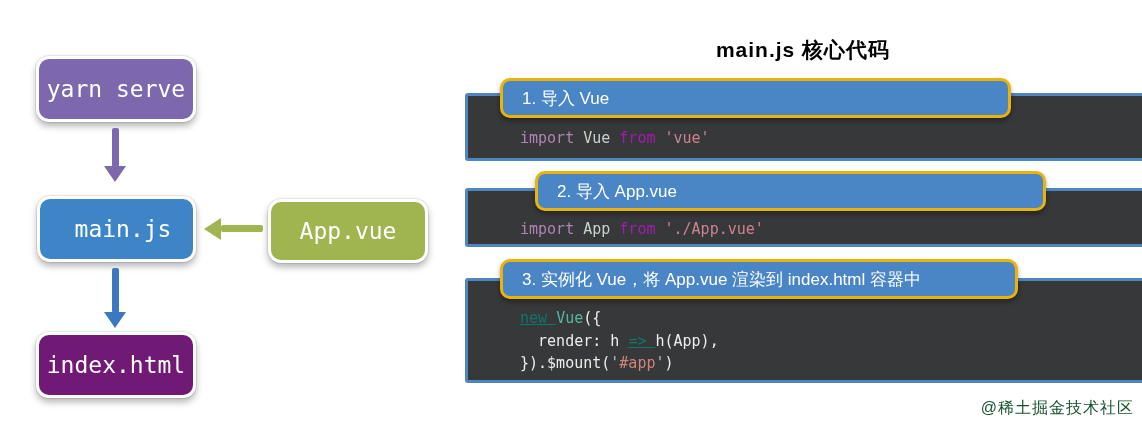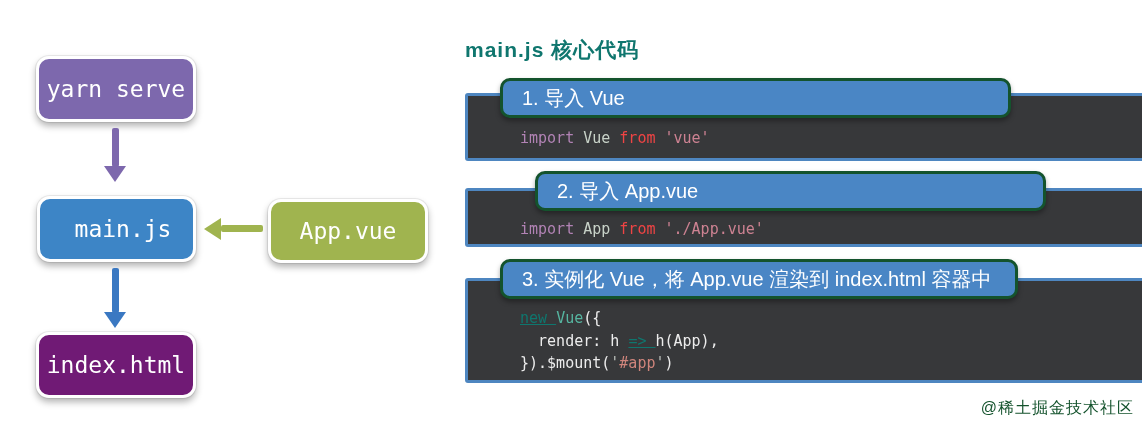--- a/index.html
+++ b/index.html
@@ -47,22 +47,22 @@
   .a1-head  { left: 104px; top: 166px; border-top: 16px solid #7d68ad; }
   .a2-shaft { left: 221px; top: 225px; width: 42px; background: #a0b44f; }
   .a2-head  { left: 204px; top: 218px; border-right: 17px solid #a0b44f; }
   .a3-shaft { left: 112px; top: 268px; height: 45px; background: #3a78c2; }
   .a3-head  { left: 104px; top: 312px; border-top: 16px solid #3a78c2; }
 
   
   .code-title {
     position: absolute;
     left: 465px; width: 676px; top: 36px;
-    text-align: left;
-    color: #0f766e;
+    text-align: center;
+    color: #000000;
     font-size: 21px;
     font-weight: bold;
     letter-spacing: 1px;
   }
   .code-panel {
     position: absolute;
     left: 465px; width: 700px;
     box-sizing: border-box;
     background: #37383a;
     border: 3px solid #4e86c0;
@@ -72,24 +72,24 @@
   .panel-1 { top: 93px;  height: 68px; }
   .panel-2 { top: 188px; height: 59px; }
   .panel-3 { top: 278px; height: 105px; }
 
   .step-header {
     position: absolute;
     left: 500px;
     box-sizing: border-box;
     height: 40px;
     background: #4a86c5;
-    border: 3px solid #14532d;
+    border: 3px solid #eab308;
     border-radius: 10px;
     color: #ffffff;
-    font-size: 20px;
+    font-size: 17px;
     display: flex;
     align-items: center;
     padding-left: 19px;
     box-shadow: 0 3px 5px rgba(0,0,0,0.35);
     z-index: 2;
     white-space: nowrap;
   }
   .header-1 { top: 78px;  width: 511px; }
   .header-2 { top: 171px; width: 511px; margin-left: 35px; }
   .header-3 { top: 259px; width: 518px; }
@@ -102,21 +102,21 @@
     font-size: 15px;
     line-height: 22.5px;
     white-space: pre;
   }
   .code-1 { top: 127px; }
   .code-2 { top: 218px; }
   .code-3 { top: 307px; }
 
   .tok-kw    { color: #b283b5; }
   .tok-id    { color: #c8d2c8; }
-  .tok-op    { color: #ef4444; }
+  .tok-op    { color: #a21caf; }
   .tok-str   { color: #cd8292; }
   .tok-kw2   { color: #0f766e; text-decoration: underline; }
   .tok-fn    { color: #56b5a0; }
   .tok-plain { color: #ececec; }
   .tok-q     { color: #b9beb9; }
   .tok-str2  { color: #d0857c; }
 
   .watermark {
     position: absolute;
     right: 8px; top: 398px;

